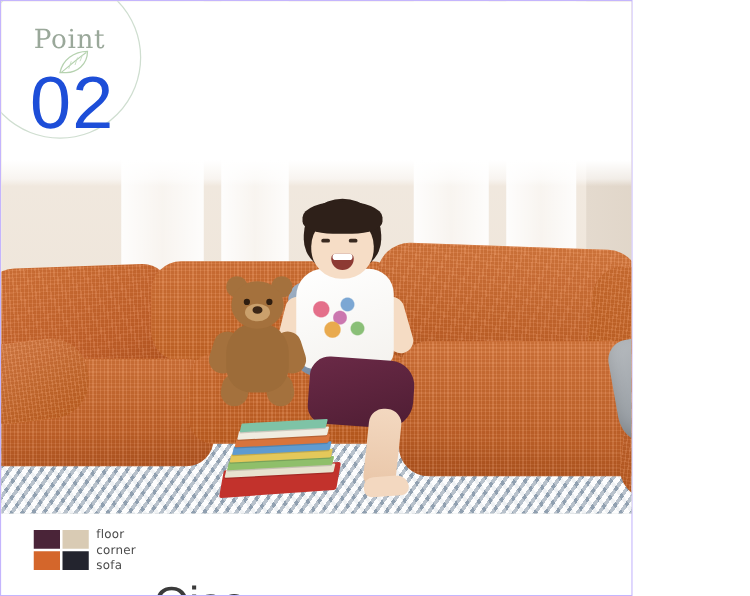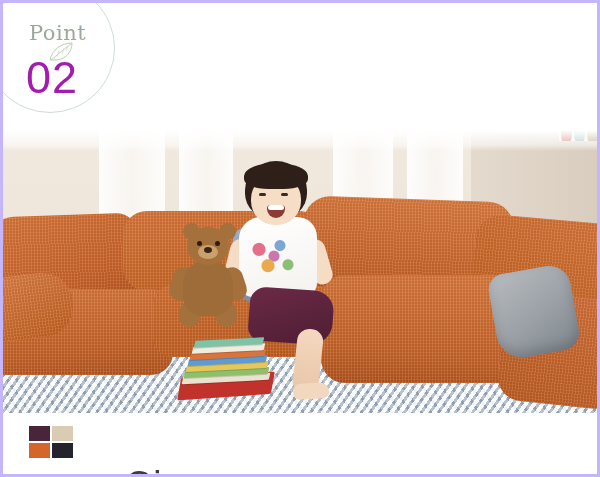--- a/index.html
+++ b/index.html
@@ -7,26 +7,26 @@
     margin: 0;
     padding: 0;
     background: #ffffff;
   }
   body {
     font-family: "Liberation Sans", "DejaVu Sans", sans-serif;
   }
 
   .page {
     position: relative;
-    width: 600px;
+    width: 506px;
     height: 477px;
     background: #ffffff;
     overflow: hidden;
     box-sizing: border-box;
-    border: 3px solid #c4b5fd;
+    border: 1px solid #c4b5fd;
   }
 
   
   .point-badge {
     position: absolute;
     left: -18px;
     top: -20px;
     width: 128px;
     height: 128px;
     border-radius: 50%;
@@ -51,24 +51,24 @@
     left: 45px;
     top: 38px;
     width: 26px;
     height: 22px;
     z-index: 7;
   }
   .point-num {
     position: absolute;
     left: 23px;
     top: 52px;
-    font-size: 45px;
+    font-size: 59px;
     line-height: 1;
     letter-spacing: 1px;
-    color: #a21caf;
+    color: #1d4ed8;
     font-weight: 300;
     font-family: "Liberation Sans", sans-serif;
     z-index: 7;
   }
 
   
   .header-block {
     position: absolute;
     left: 96px;
     top: 62px;
@@ -521,15 +521,20 @@
   <div class="point-num">02</div>
 
 
   <div class="footer"></div>
   <div class="swatches" id="swatchGrid">
       <div class="swatch" style="background: rgb(74, 36, 56);"></div>
       <div class="swatch" style="background: rgb(217, 203, 180);"></div>
       <div class="swatch" style="background: rgb(212, 102, 43);"></div>
       <div class="swatch" style="background: rgb(35, 36, 46);"></div>
     </div>
+  <div class="brand-sub">
+    <div>floor</div>
+    <div>corner</div>
+    <div>sofa</div>
+  </div>
   <div class="brand-name">Oise</div>
 
 </div>
 
 </body></html>

